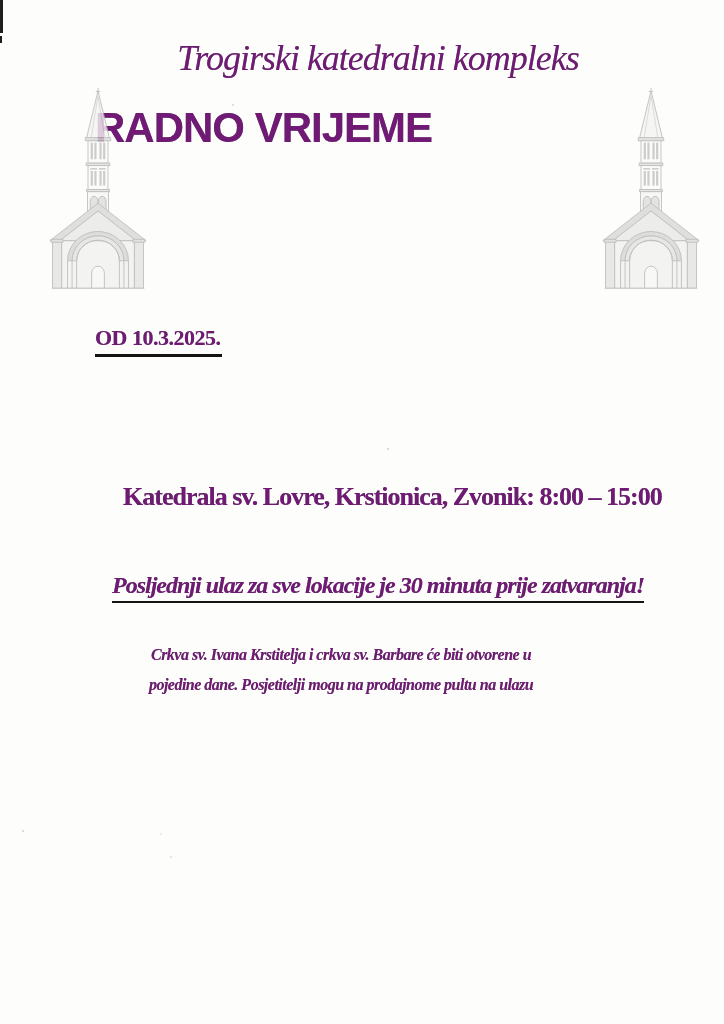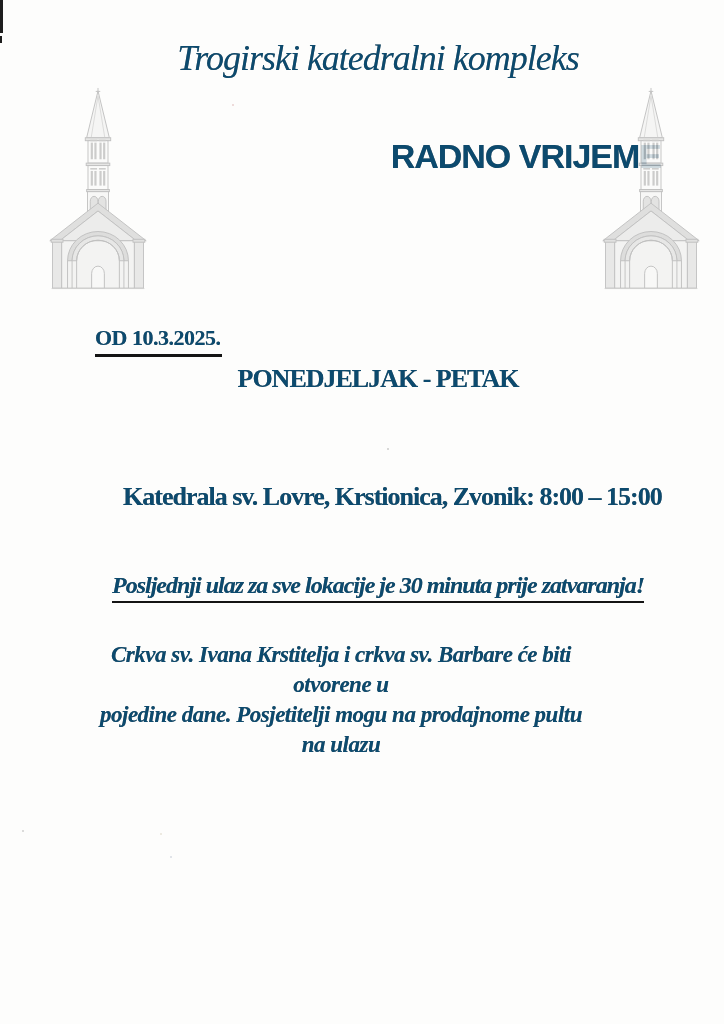--- a/index.html
+++ b/index.html
@@ -3,58 +3,57 @@
 <meta charset="utf-8">
 <style>
   html, body { margin: 0; padding: 0; background: #ffffff; }
   .page {
     position: relative;
     width: 724px;
     height: 1024px;
     background: #fdfdfc;
     overflow: hidden;
     font-family: "Liberation Serif", "DejaVu Serif", serif;
-    color: #0c4a6e;
+    color: #701a75;
   }
   .abs { position: absolute; }
   .soft { text-shadow: 0 0 0.6px rgba(20,20,20,0.55); }
 
   .title {
     top: 36px; left: 95px; width: 566px;
     text-align: center;
     font-style: italic;
     font-size: 36px;
     line-height: 44px;
     letter-spacing: -1px;
   }
   .heading {
     top: 104px; left: 95px; width: 566px;
-    text-align: right;
+    text-align: left;
     font-family: "Liberation Sans", sans-serif;
     font-weight: bold;
-    font-size: 34px;
+    font-size: 42px;
     line-height: 48px;
     letter-spacing: -1px;
-    margin-top: 28px;
   }
   .church { pointer-events: none; }
   .church svg { display: block; opacity: 0.82; }
 
   .date-line { top: 322px; left: 95px; font-weight: bold; font-size: 22px; line-height: 31px; letter-spacing: -0.5px; }
   .date-line .u { display: inline-block; border-bottom: 3px solid #141414; padding: 0 1px 1px 0; }
 
   .days-line { top: 364px; left: 95px; width: 566px; text-align: center; font-weight: bold; font-size: 26px; line-height: 30px; letter-spacing: -1px; }
 
   .sched-1 { top: 408px; left: 95px; width: 580px; font-weight: bold; font-size: 26px; line-height: 31px; letter-spacing: -1px; }
   .sched-2 { top: 481px; left: 100px; width: 580px; font-weight: bold; font-size: 26px; line-height: 31px; letter-spacing: -1px; margin-left: 23px; }
 
   .warning { top: 562px; left: 95px; width: 566px; text-align: center; font-weight: bold; font-style: italic; font-size: 24px; line-height: 29px; letter-spacing: -1px; margin-top: 9px; }
   .warning .u { display: inline-block; border-bottom: 2.5px solid #141414; padding-bottom: 1px; }
 
-  .note { top: 640px; left: 95px; width: 492px; text-align: center; font-weight: bold; font-style: italic; font-size: 23px; line-height: 30px; letter-spacing: -0.5px; }
+  .note { top: 640px; left: 95px; width: 492px; text-align: center; font-weight: bold; font-style: italic; font-size: 16px; line-height: 30px; letter-spacing: -0.5px; }
 
   .corner-mark { background: #1e1e1e; }
   .speck { width: 2px; height: 2px; border-radius: 50%; opacity: 0.45; }
 </style>
 </head>
 <body>
 
 <div class="page">
 
   <div class="abs corner-mark" style="left:0;top:0;width:3px;height:33px;"></div>
@@ -160,21 +159,20 @@
         <rect x="93.5" y="156" width="13" height="3" fill="#dcdcdb"></rect>
         <path d="M4 206.5 H106" stroke="#c6c6c5"></path>
       </g>
     </svg>
   </div>
 
   <div class="abs date-line soft">
     <span class="u">OD 10.3.2025.</span>
   </div>
 
-  <div class="abs days-line soft">PONEDJELJAK - PETAK</div>
 
 
   <div class="abs sched-2 soft">Katedrala sv. Lovre, Krstionica, Zvonik: 8:00 – 15:00</div>
 
   <div class="abs warning soft">
     <span class="u">Posljednji ulaz za sve lokacije je 30 minuta prije zatvaranja!</span>
   </div>
 
   <div class="abs note soft">
     <div>Crkva sv. Ivana Krstitelja i crkva sv. Barbare će biti otvorene u</div>

